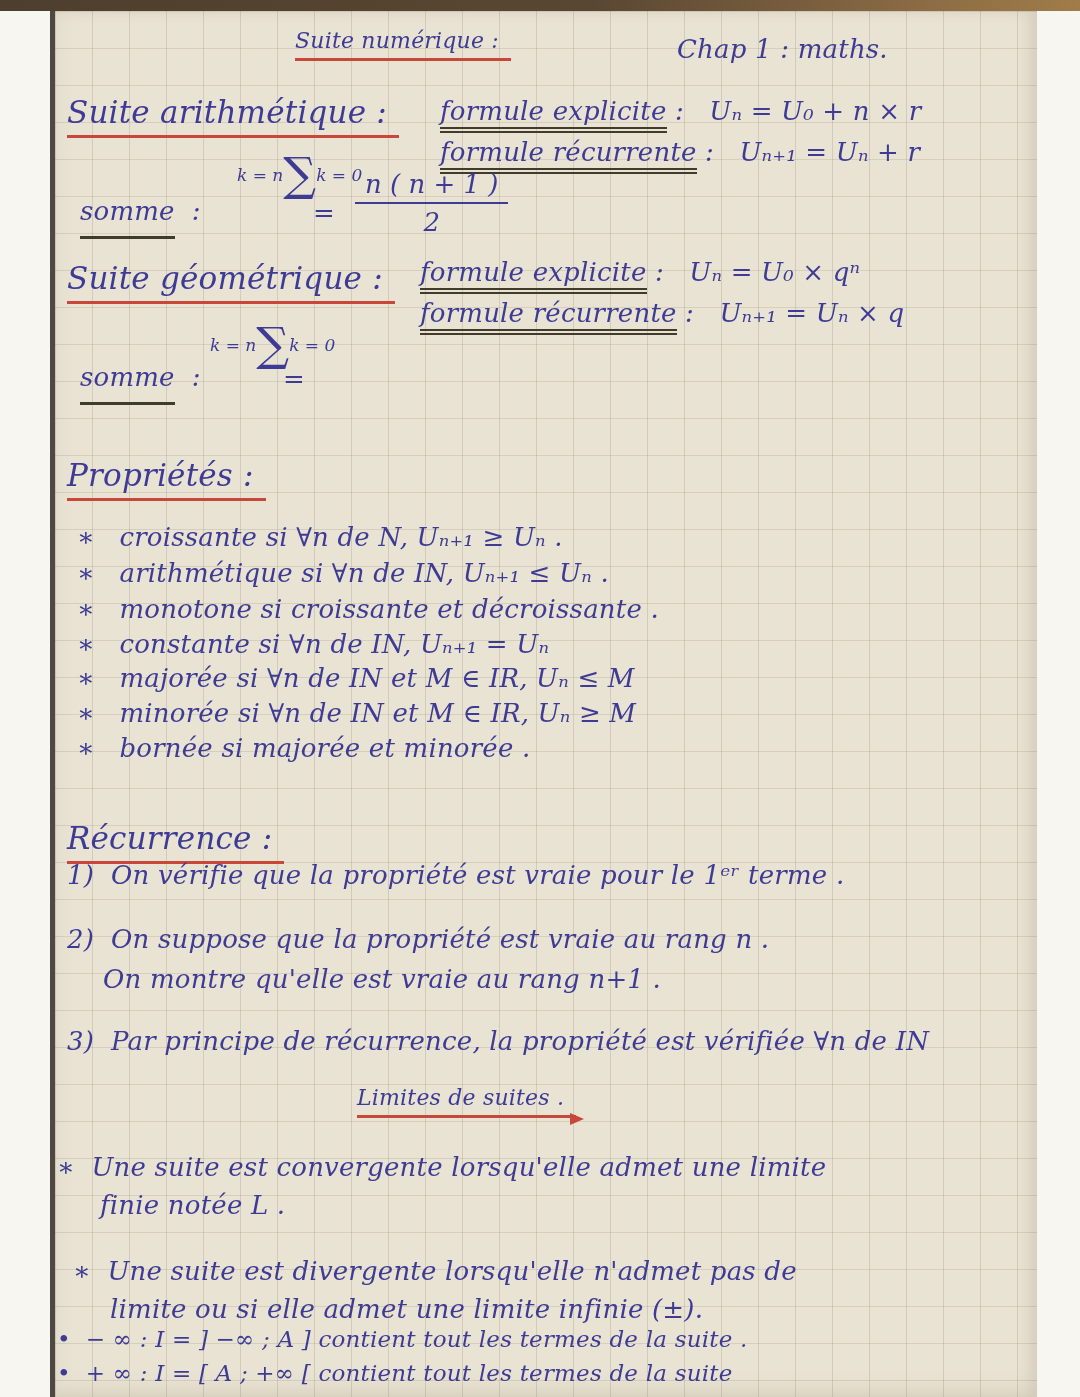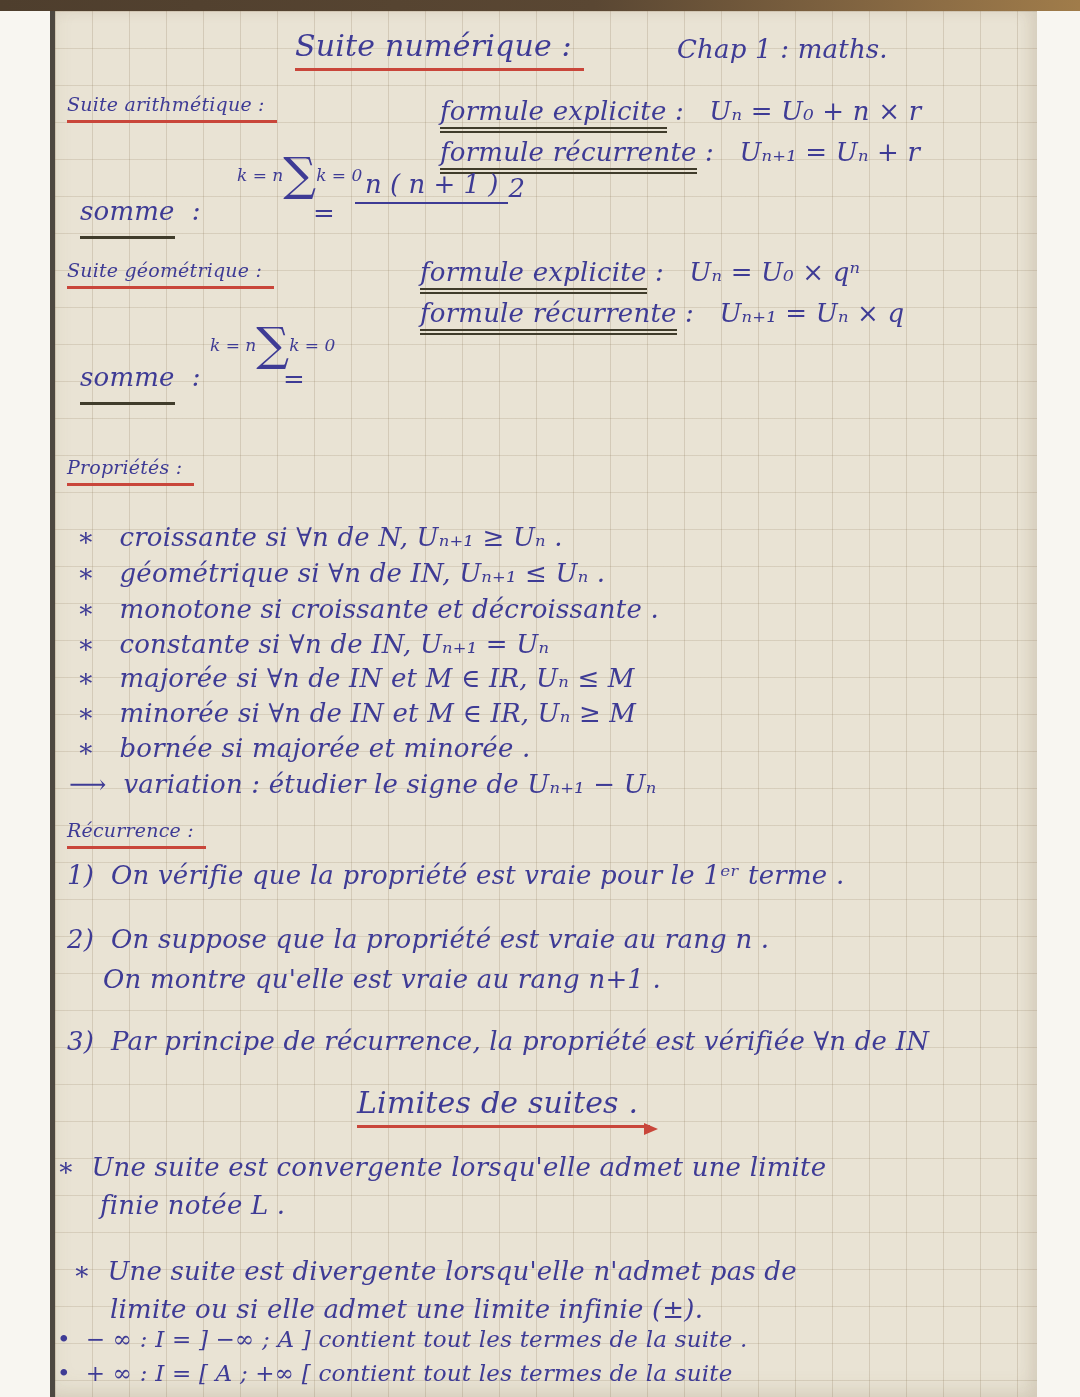--- a/index.html
+++ b/index.html
@@ -11,31 +11,31 @@
   .paper{position:absolute;left:50px;top:11px;width:982px;height:1386px;
        background-color:#e9e3d4;
        background-image:
          linear-gradient(to right, rgba(150,132,104,.26) 1px, transparent 1px),
          linear-gradient(to bottom, rgba(150,132,104,.22) 1px, transparent 1px);
        background-size:37px 37px;
        border-left:5px solid #4d4841;
        box-shadow:inset -8px 0 14px rgba(120,100,70,.12), inset 0 -10px 20px rgba(120,100,70,.08);}
   .line{position:absolute;white-space:nowrap;color:#3e3b95;
        font:italic 26px "DejaVu Serif",serif;letter-spacing:.2px;line-height:1.25;}
-  .h{font-size:19px;}
-  .t{font-size:30px;}
+  .h{font-size:31px;}
+  .t{font-size:22px;}
   .sm{font-size:23px;}
   .ru{border-bottom:3px solid #c9463a;padding-bottom:5px;padding-right:12px;}
   .du{border-bottom:6px double #403c2b;padding-bottom:1px;}
   .su{border-bottom:3px solid #403c2b;padding-bottom:10px;}
   .sum{position:absolute;display:flex;align-items:center;
        color:#3e3b95;font-style:italic;line-height:1;}
   .sum .lim{font:italic 17px "DejaVu Serif",serif;}
   .sum .sig{font-size:46px;line-height:.95;font-style:normal;}
-  .frac{position:absolute;display:flex;flex-direction:row;align-items:center;
+  .frac{position:absolute;display:flex;flex-direction:column;align-items:center;
        color:#3e3b95;font:italic 26px "DejaVu Serif",serif;text-align:right;}
   .frac .num{padding:0 10px 3px;border-bottom:2.5px solid #3e3b95;}
   .frac .den{padding-top:3px;}
   .bul{display:inline-block;min-width:34px;}
   .ru-arr{position:relative;}
   .ru-arr::after{content:'';position:absolute;right:-8px;bottom:-10px;width:0;height:0;
        border-left:14px solid #c9463a;border-top:6px solid transparent;border-bottom:6px solid transparent;}
 </style>
 </head>
 <body>
@@ -107,45 +107,41 @@
     <div class="line h" style="left:12px;top:445px">
       <span class="ru">Propriétés :</span>
     </div>
 
     <div class="line" style="left:22px;top:510px">
       <span class="bul">∗</span>
       <span>croissante si ∀n de N,  Uₙ₊₁ ≥ Uₙ .</span>
     </div>
     <div class="line" style="left:22px;top:546px">
       <span class="bul">∗</span>
-      <span>géométrique si ∀n de IN,  Uₙ₊₁ ≤ Uₙ .</span>
+      <span>arithmétique si ∀n de IN,  Uₙ₊₁ ≤ Uₙ .</span>
     </div>
     <div class="line" style="left:22px;top:582px">
       <span class="bul">∗</span>
       <span>monotone si   croissante et décroissante .</span>
     </div>
     <div class="line" style="left:22px;top:617px">
       <span class="bul">∗</span>
       <span>constante si ∀n de IN,  Uₙ₊₁ = Uₙ</span>
     </div>
     <div class="line" style="left:22px;top:651px">
       <span class="bul">∗</span>
       <span>majorée si ∀n de IN et M ∈ IR,  Uₙ ≤ M</span>
     </div>
     <div class="line" style="left:22px;top:686px">
       <span class="bul">∗</span>
       <span>minorée si ∀n de IN et M ∈ IR,  Uₙ ≥ M</span>
     </div>
     <div class="line" style="left:22px;top:721px">
       <span class="bul">∗</span>
       <span>bornée si  majorée et minorée .</span>
-    </div>
-    <div class="line" style="left:14px;top:757px">
-      <span class="bul" style="min-width:46px">⟶</span>
-      <span>variation : étudier le signe de  Uₙ₊₁ − Uₙ</span>
     </div>
 
     <div class="line h" style="left:12px;top:808px">
       <span class="ru">Récurrence :</span>
     </div>
     <div class="line" style="left:12px;top:848px">
       <span>1)</span>&nbsp;
       <span>On vérifie que la propriété est vraie pour le 1ᵉʳ terme .</span>
     </div>
     <div class="line" style="left:12px;top:912px">

